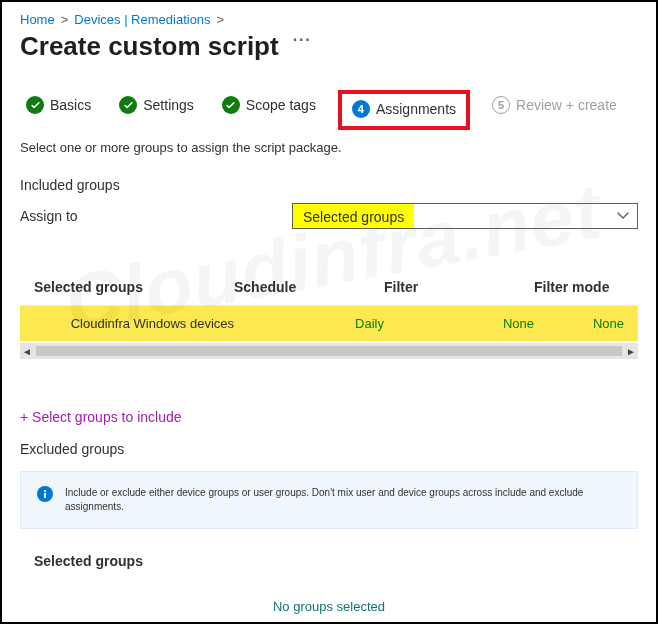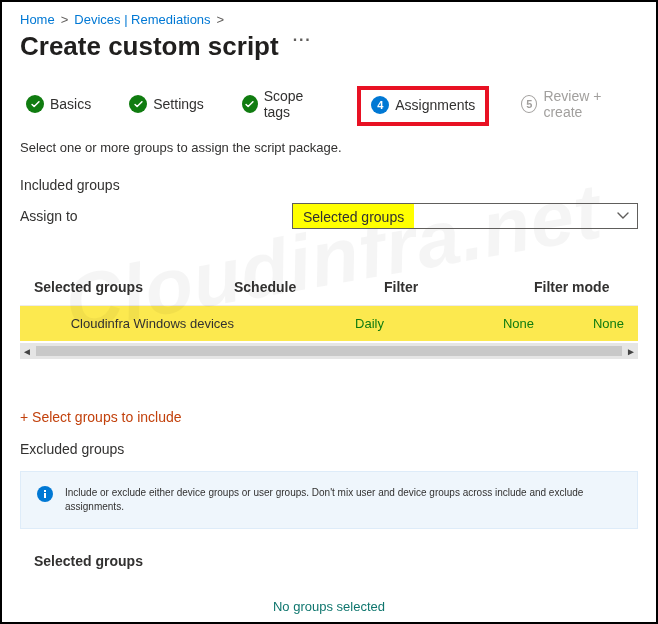--- a/index.html
+++ b/index.html
@@ -33,23 +33,23 @@
     margin-bottom: 4px;
     display: flex;
     align-items: flex-start;
     gap: 14px;
   }
   .page-title .dots { font-size: 16px; color: #605e5c; letter-spacing: 1px; }
 
   
   .steps {
     display: flex;
-    align-items: center;
-    gap: 26px;
-    margin-top: 20px;
+    align-items: flex-start;
+    gap: 16px;
+    margin-top: 28px;
     margin-bottom: 10px;
   }
   .step {
     display: flex;
     align-items: center;
     gap: 6px;
     font-size: 14px;
     color: #323130;
     padding: 6px 6px 10px 6px;
   }
@@ -139,21 +139,21 @@
     color: #444;
   }
   .tbl-scroll .thumb {
     flex: 1;
     height: 10px;
     background: #c8c8c8;
     margin: 0 4px;
   }
 
   .link-btn {
-    color: #c2410c;
+    color: #a21caf;
     font-size: 14px;
     margin-top: 50px;
     margin-bottom: 16px;
     cursor: pointer;
   }
 
   .infobox {
     background: #eff6fc;
     border: 1px solid #deecf9;
     padding: 14px 16px;

